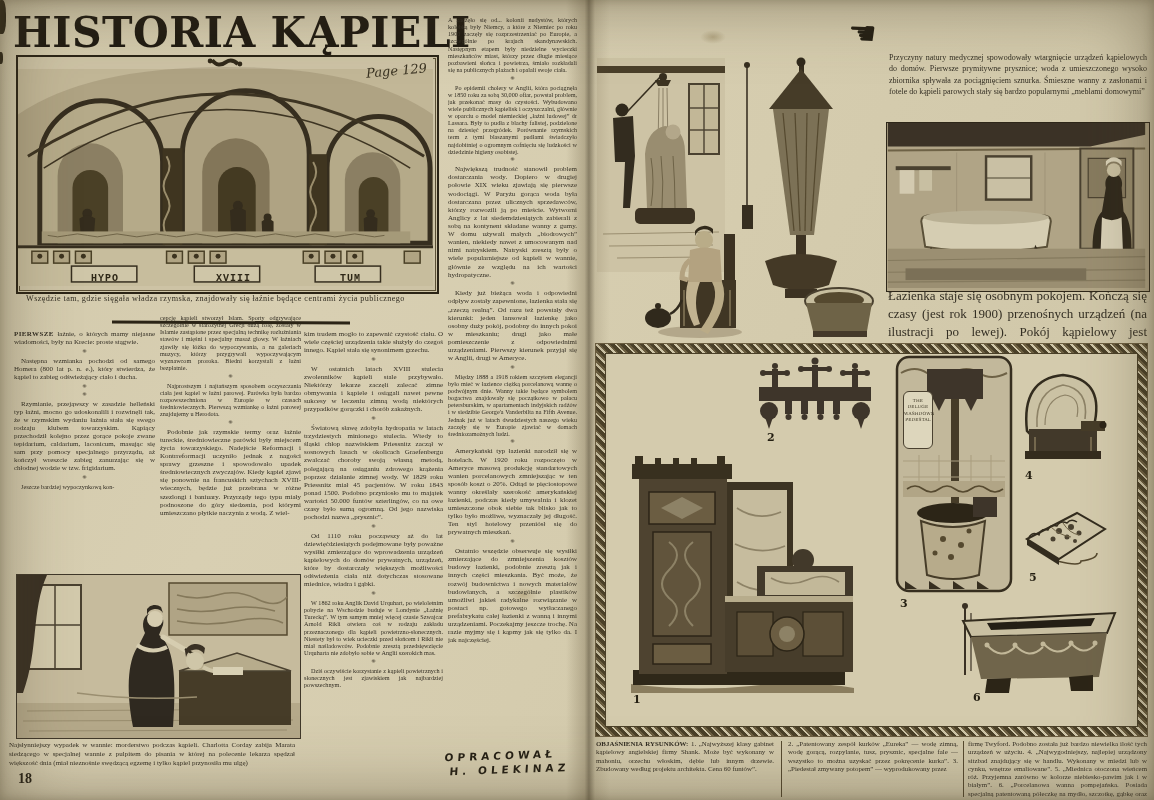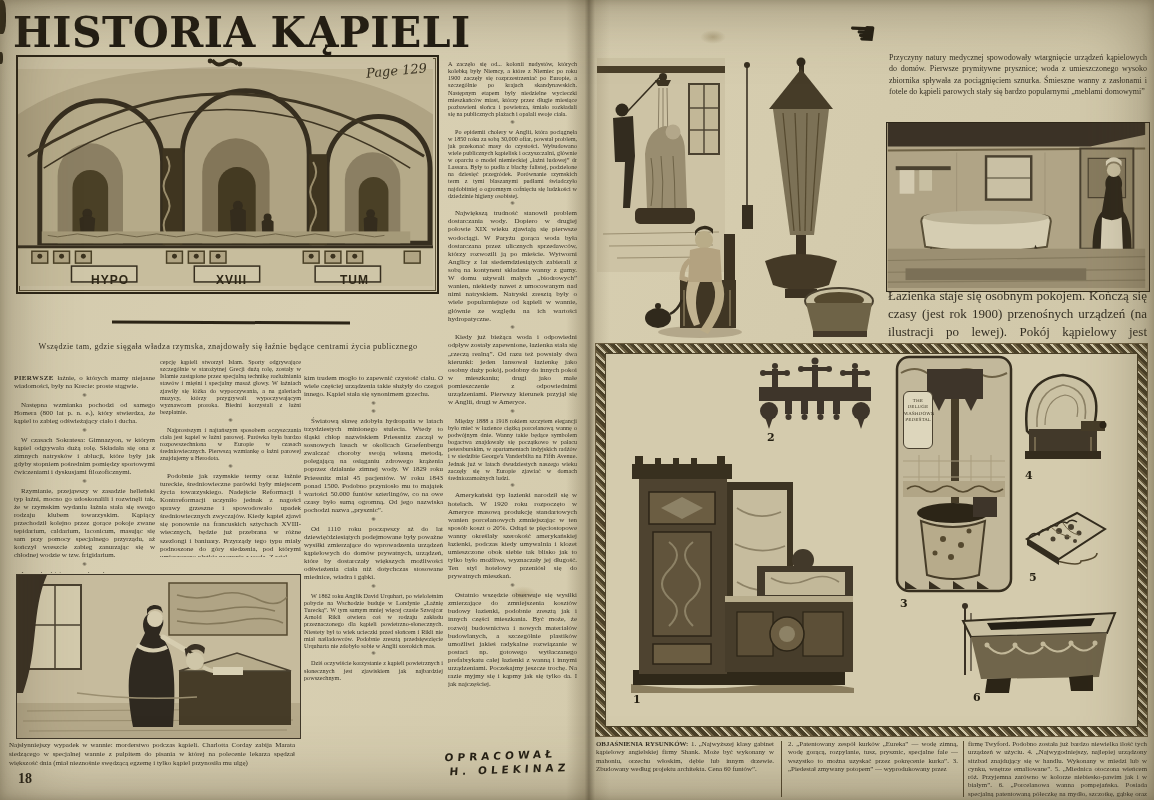--- a/index.html
+++ b/index.html
@@ -13,49 +13,49 @@
   .smudge{position:absolute;background:#2a2517;border-radius:40%;}
 
   
   .title{position:absolute;left:13px;top:8px;width:430px;font-family:"DejaVu Serif",serif;
     font-weight:bold;font-size:41px;letter-spacing:.5px;white-space:nowrap;color:#201b12;
     transform:scaleY(1.04);}
   .pagenote{position:absolute;right:10px;top:6px;font-family:"DejaVu Serif",serif;
     font-style:italic;font-size:13px;color:#3a3322;transform:rotate(-5deg);}
   .col{position:absolute;text-align:justify;overflow:hidden;font-size:7px;line-height:1.16;}
   .col p{margin:0 0 2px 0;text-indent:7px;}
-  .col p.noind{text-indent:0;margin-top:44px;}
+  .col p.noind{text-indent:0;}
   .fine{font-size:6.2px;line-height:1.15;}
   .pdiv{display:block;text-align:center;font-family:"DejaVu Sans",sans-serif;
     font-size:5.5px;line-height:1;margin:2.5px 0;color:#3a3326;text-indent:0;}
   .leadword{font-weight:bold;letter-spacing:.4px;}
   .col1{left:14px;top:330px;width:141px;height:243px;}
   .col2{left:160px;top:314px;width:141px;height:243px;}
   .col3{left:304px;top:330px;width:139px;height:467px;}
   .col4{left:448px;top:16px;width:129px;height:731px;}
   .cap{position:absolute;font-size:7.6px;line-height:1.3;text-align:justify;color:#332e23;}
-  .main-cap{left:26px;top:294px;width:404px;font-size:8.2px;letter-spacing:.4px;text-align:center;margin-top:48px;}
+  .main-cap{left:26px;top:294px;width:404px;font-size:8.2px;letter-spacing:.4px;text-align:left;}
   .cap-rule{position:absolute;left:112px;top:321px;width:238px;height:3px;background:#2b2416;transform:rotate(.3deg);}
   .marat-cap{left:9px;top:741px;width:286px;font-size:7px;}
   .pagenum{position:absolute;left:18px;top:771px;font-weight:bold;font-size:14px;color:#241f14;}
   .sig{position:absolute;left:444px;top:749px;width:136px;font-family:"DejaVu Sans",sans-serif;
     font-weight:bold;font-size:10.5px;letter-spacing:4px;color:#241f14;transform:rotate(-2deg) skewX(-6deg);line-height:1.3;}
   .sig .l2{margin-left:6px;display:block;}
 
   .manicule{position:absolute;left:848px;top:14px;font-family:"DejaVu Sans",sans-serif;
     font-size:32px;color:#241f14;transform:rotate(3deg);}
   .top-cap{left:889px;top:52px;width:258px;font-size:8px;line-height:1.42;}
   .bath-cap{left:888px;top:287px;width:259px;font-size:13px;line-height:1.4;}
 
   
   .illo{position:absolute;}
   .main-illo{left:16px;top:55px;width:419px;height:235px;border:2px solid #2b2416;
     box-shadow:inset 0 0 0 1px #cdc3a5, inset 0 0 0 2px #5a4f35;background:#cdc3a5;}
-  .illo-label{position:absolute;font-size:12px;letter-spacing:1px;color:#2e2717;
-    font-family:Liberation Sans, sans-serif;font-weight:bold;}
+  .illo-label{position:absolute;font-size:10px;letter-spacing:1px;color:#2e2717;
+    font-family:Liberation Mono, monospace;font-weight:bold;}
   .marat-illo{left:16px;top:574px;width:283px;height:163px;border:1px solid #40382a;background:#c6bb9d;}
   .photo{left:886px;top:122px;width:262px;height:168px;border:1.5px solid #2e2719;background:#b2a687;}
   .frame{position:absolute;left:596px;top:344px;width:551px;height:392px;box-sizing:border-box;
     border:9px solid transparent;
     border-image:repeating-linear-gradient(45deg,#4a4028 0 3px,#cfc6a8 3px 5px,#6b5e40 5px 7px) 9;
     background:#d4cbad;box-shadow:inset 0 0 0 1px #4a4028, 0 0 0 1px #6b5e40;}
   .fig-num{position:absolute;font-family:"DejaVu Serif",serif;font-weight:bold;font-size:11px;color:#241f12;}
   .toilet-sign{position:absolute;left:8px;top:36px;width:30px;height:58px;border:1px solid #4a4130;
     border-radius:6px;background:#ddd6bc;text-align:center;font-family:"DejaVu Serif",serif;
     font-size:4.3px;line-height:1.5;color:#3a3322;padding-top:6px;box-sizing:border-box;letter-spacing:.2px;}
@@ -161,38 +161,38 @@
     </div>
 
     <div class="cap main-cap">Wszędzie tam, gdzie sięgała władza rzymska, znajdowały się łaźnie będące centrami życia publicznego</div>
     <div class="cap-rule"></div>
 
     <div class="col col1">
       <p class="noind"><span class="leadword">PIERWSZE</span> <span>łaźnie, o których mamy niejasne wiadomości, były na Krecie: proste stągwie.</span></p>
       <span class="pdiv">✳</span>
       <p>Następna wzmianka pochodzi od samego Homera (800 lat p. n. e.), który stwierdza, że kąpiel to zabieg odświeżający ciało i ducha.</p>
       <span class="pdiv">✳</span>
-      <p>W czasach Sokratesa: Gimnazyon, w którym kąpiel odgrywała dużą rolę. Składała się ona z zimnych natrysków i ablucji, które były jak gdyby stopniem pośrednim pomiędzy sportowymi ćwiczeniami i dyskusjami filozoficznymi.</p>
       <span class="pdiv">✳</span>
       <p>Rzymianie, przejąwszy w zasadzie helleński typ łaźni, mocno go udoskonalili i rozwinęli tak, że w rzymskim wydaniu łaźnia stała się swego rodzaju klubem towarzyskim. Kąpiący przechodził kolejno przez gorące pokoje zwane tepidarium, caldarium, laconicum, masując się sam przy pomocy specjalnego przyrządu, aż kończył wreszcie zabieg zanurzając się w chłodnej wodzie w tzw. frigidarium.</p>
       <span class="pdiv">✳</span>
       <p class="fine">Jeszcze bardziej wypoczynkową kon-</p>
     </div>
 
     <div class="col col2">
       <p class="fine noind">cepcję kąpieli stworzył Islam. Sporty odgrywające szczególnie w starożytnej Grecji dużą rolę, zostały w Islamie zastąpione przez specjalną technikę rozluźniania stawów i mięśni i specjalny masaż głowy. W łaźniach zjawiły się łóżka do wypoczywania, a na galeriach muzycy, którzy przygrywali wypoczywającym wyznawcom proroka. Biedni korzystali z łaźni bezpłatnie.</p>
       <span class="pdiv">✳</span>
       <p class="fine">Najprostszym i najtańszym sposobem oczyszczania ciała jest kąpiel w łaźni parowej. Parówka była bardzo rozpowszechniona w Europie w czasach średniowiecznych. Pierwszą wzmiankę o łaźni parowej znajdujemy u Herodota.</p>
       <span class="pdiv">✳</span>
       <p>Podobnie jak rzymskie termy oraz łaźnie tureckie, średniowieczne parówki były miejscem życia towarzyskiego. Nadejście Reformacji i Kontrreformacji uczyniło jednak z nagości sprawy grzeszne i spowodowało upadek średniowiecznych zwyczajów. Kiedy kąpiel zjawi się ponownie na francuskich sztychach XVIII-wiecznych, będzie już przebrana w różne szezlongi i baniuary. Przyrządy tego typu miały podnoszone do góry siedzenia, pod którymi umieszczano płytkie naczynia z wodą. Z wiel-</p>
     </div>
 
     <div class="col col3">
       <p class="noind">kim trudem mogło to zapewnić czystość ciału. O wiele częściej urządzenia takie służyły do czegoś innego. Kąpiel stała się synonimem grzechu.</p>
       <span class="pdiv">✳</span>
+      <p>W ostatnich latach XVIII stulecia zwolenników kąpieli stale przybywało. Niektórzy lekarze zaczęli zalecać zimne obmywania i kąpiele i osiągali nawet pewne sukcesy w leczeniu zimną wodą niektórych przypadków gorączki i chorób zakaźnych.</p>
       <span class="pdiv">✳</span>
       <p>Światową sławę zdobyła hydropatia w latach trzydziestych minionego stulecia. Wtedy to śląski chłop nazwiskiem Priessnitz zaczął w sosnowych lasach w okolicach Graefenbergu zwalczać choroby swoją własną metodą, polegającą na osiąganiu zdrowego krążenia poprzez działanie zimnej wody. W 1829 roku Priessnitz miał 45 pacjentów. W roku 1843 ponad 1500. Podobno przyniosło mu to majątek wartości 50.000 funtów szterlingów, co na owe czasy było sumą ogromną. Od jego nazwiska pochodzi nazwa „prysznic”.</p>
       <span class="pdiv">✳</span>
       <p>Od 1110 roku począwszy aż do lat dziewięćdziesiątych podejmowane były poważne wysiłki zmierzające do wprowadzenia urządzeń kąpielowych do domów prywatnych, urządzeń, które by dostarczały większych możliwości odświeżenia ciała niż dotychczas stosowane miednice, wiadra i gąbki.</p>
       <span class="pdiv">✳</span>
       <p class="fine">W 1862 roku Anglik David Urquhart, po wieloletnim pobycie na Wschodzie buduje w Londynie „Łaźnię Turecką”. W tym samym mniej więcej czasie Szwajcar Arnold Rikli otwiera coś w rodzaju zakładu przeznaczonego dla kąpieli powietrzno-słonecznych. Niestety był to wiek ucieczki przed słońcem i Rikli nie miał naśladowców. Podobnie zresztą przedsięwzięcie Urquharta nie zdobyło sobie w Anglii szerokich mas.</p>
       <span class="pdiv">✳</span>
       <p class="fine">Dziś oczywiście korzystanie z kąpieli powietrznych i słonecznych jest zjawiskiem jak najbardziej powszechnym.</p>
     </div>
 

